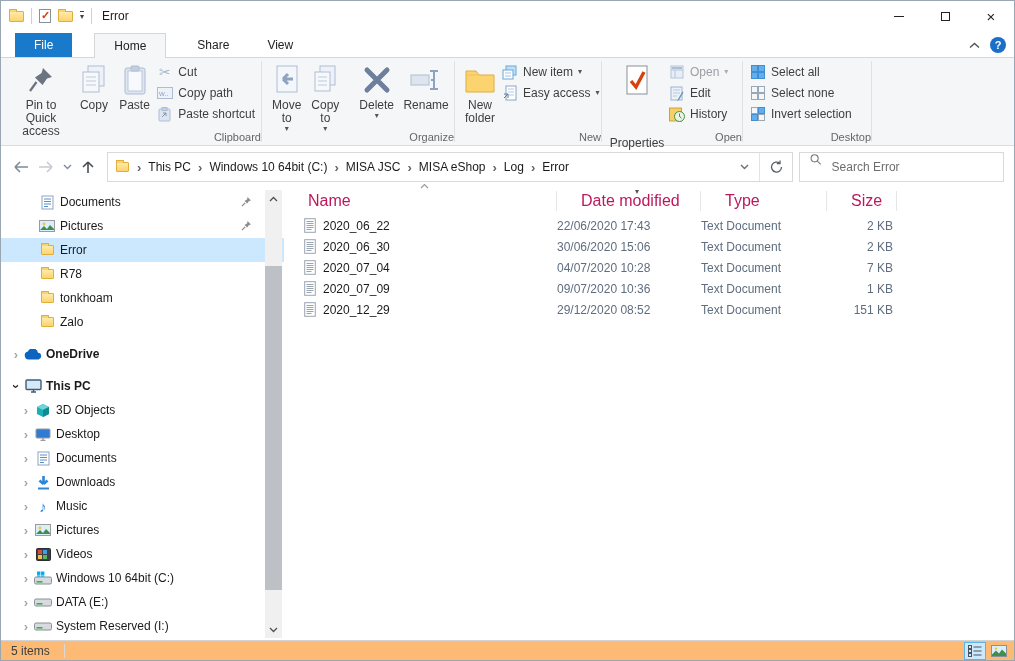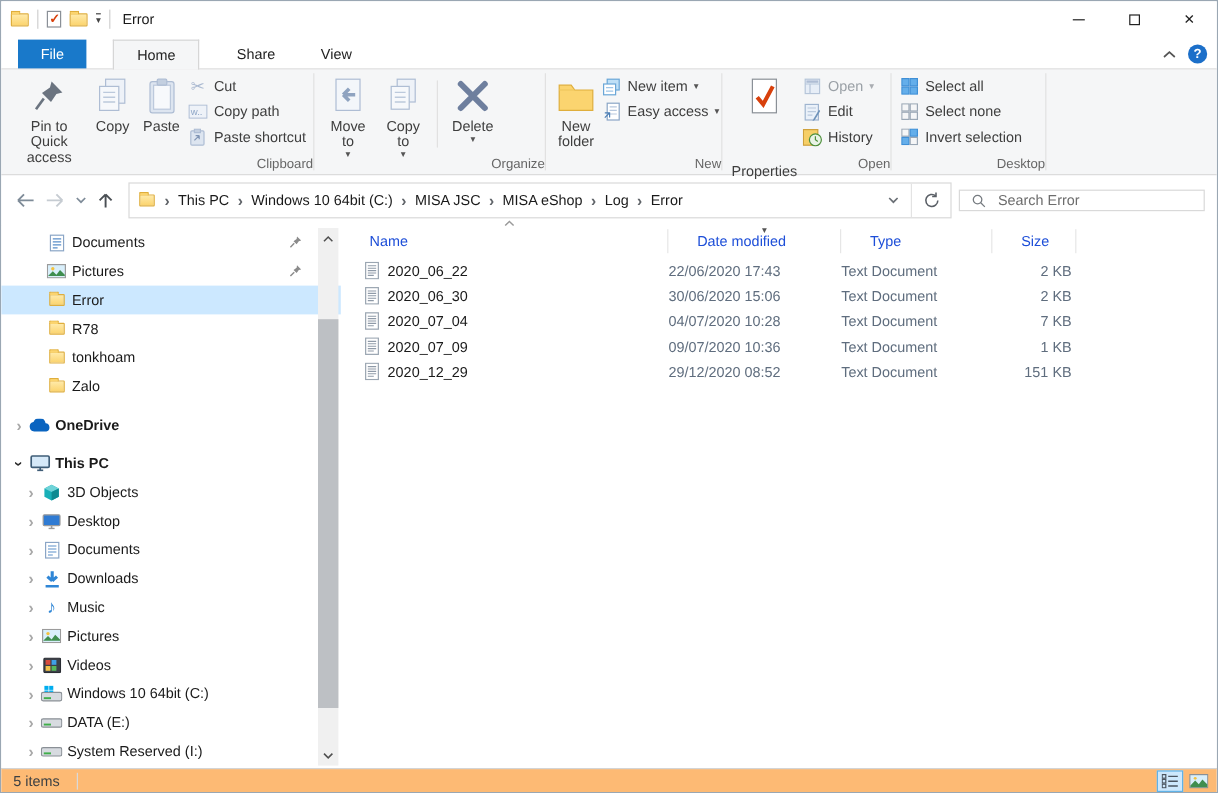--- a/index.html
+++ b/index.html
@@ -45,42 +45,42 @@
   .mini-sep{width:1px;background:#e1e1e1;margin:6px 4px 12px 4px;align-self:stretch;}
   
   .addressrow{height:42px;background:#fff;display:flex;align-items:center;padding:0 10px 0 6px;gap:6px;}
   .navbtns{display:flex;align-items:center;gap:9px;padding:0 6px;}
   .addrbox{flex:1;height:30px;border:1px solid #d9d9d9;display:flex;align-items:center;background:#fff;}
   .crumbs{display:flex;align-items:center;gap:4px;padding-left:8px;font-size:12px;color:#1a1a1a;flex:1;}
   .crumb{padding:2px 3px;}
   .crumb-sep{color:#5f6368;font-size:13px;font-weight:bold;}
   .addr-chevron{padding:0 10px;color:#666;font-size:10px;}
   .refreshbtn{width:33px;height:28px;border-left:1px solid #e3e3e3;display:flex;align-items:center;justify-content:center;}
-  .searchbox{width:205px;height:18px;border:1px solid #d9d9d9;display:flex;align-items:center;gap:8px;padding:0 10px;background:#fff;}
+  .searchbox{width:205px;height:30px;border:1px solid #d9d9d9;display:flex;gap:8px;padding:0 10px;background:#fff;}
   .searchbox input{border:none;outline:none;font-size:12px;color:#333;width:100%;background:transparent;}
   .searchbox input::placeholder{color:#6d6d6d;opacity:1;}
   
   .main{display:flex;height:452px;background:#fff;}
   .sidebar{position:relative;width:283px;flex:none;padding-top:2px;}
   .srow{height:24px;display:flex;align-items:center;font-size:12px;color:#1a1a1a;position:relative;}
   .srow.sel{background:#cce8ff;}
   .chev{width:14px;text-align:center;color:#a8a8a8;font-size:13px;font-weight:bold;flex:none;}
   .chev.exp{color:#2b2b2b;transform:rotate(90deg);}
   .sic{width:20px;display:flex;justify-content:center;margin-right:3px;flex:none;}
   .ind0{padding-left:8px;}
   .ind1{padding-left:36px;}
   .ind1c{padding-left:18px;}
   .pinmark{position:absolute;right:32px;top:6px;}
   .sgap{height:8px;}
   .sscroll{position:absolute;top:2px;right:2px;width:17px;height:448px;background:#f0f0f0;}
   .sarrow{height:17px;display:flex;align-items:center;justify-content:center;color:#505050;font-size:9px;}
   .sthumb{position:absolute;left:0;top:76px;width:17px;height:324px;background:#bdc0c4;}
   
   .filelist{flex:1;position:relative;padding-top:0;}
-  .lheader{display:grid;grid-template-columns:273px 144px 126px 70px;height:26px;align-items:center;font-size:12px;color:#1d4ed8;}
+  .lheader{display:grid;grid-template-columns:273px 144px 126px 70px;height:26px;align-items:center;font-size:16px;color:#be185d;}
   .lheader .hcell{height:20px;display:flex;align-items:center;padding-left:24px;border-right:1px solid #e6e6e6;position:relative;}
   .lheader .hcell.first{padding-left:24px;}
   .sortcaret{position:absolute;top:-8px;left:50%;color:#9a9a9a;font-size:9px;}
   .hsize{justify-content:flex-start;padding-left:12px;}
   .rows{margin-top:1px;}
   .frow{display:grid;grid-template-columns:273px 144px 126px 70px;height:21px;align-items:center;font-size:12px;}
   .fname{display:flex;align-items:center;gap:7px;padding-left:20px;color:#1a1a1a;}
   .fmeta{color:#5f6d7e;}
   .fsize{text-align:right;padding-right:4px;color:#5f6d7e;}
   
@@ -222,20 +222,29 @@
         <div class="mini-sep"></div>
         <div class="rbtn-lg" style="width:46px;">
           <span class="ric">
             <svg width="28" height="28" viewBox="0 0 28 28">
                 <path d="M4 4l20 20M24 4L4 24" stroke="#6e7f9e" stroke-width="5" stroke-linecap="round"></path>
               </svg>
           </span>
           <span>Delete</span>
           <span class="caret">▾</span>
         </div>
+        <div class="rbtn-lg" style="width:52px;">
+          <span class="ric">
+            <svg width="32" height="24" viewBox="0 0 32 24">
+                <rect x="1" y="7" width="18" height="10" fill="#dde5f0" stroke="#aebdd4"></rect>
+                <path d="M24 3v18M20 3h8M20 21h8M24 12h-3" stroke="#8fa3c0" stroke-width="2" fill="none"></path>
+              </svg>
+          </span>
+          <span>Rename</span>
+        </div>
       </div>
       <div class="rgroup-label">Organize</div>
     </div>
     <div class="rgroup-sep"></div>
 
     <div class="rgroup" style="width:146px;">
       <div class="rgroup-content">
         <div class="rbtn-lg" style="width:48px;">
           <span class="ric">
             <svg width="30" height="26" viewBox="0 0 30 26">

